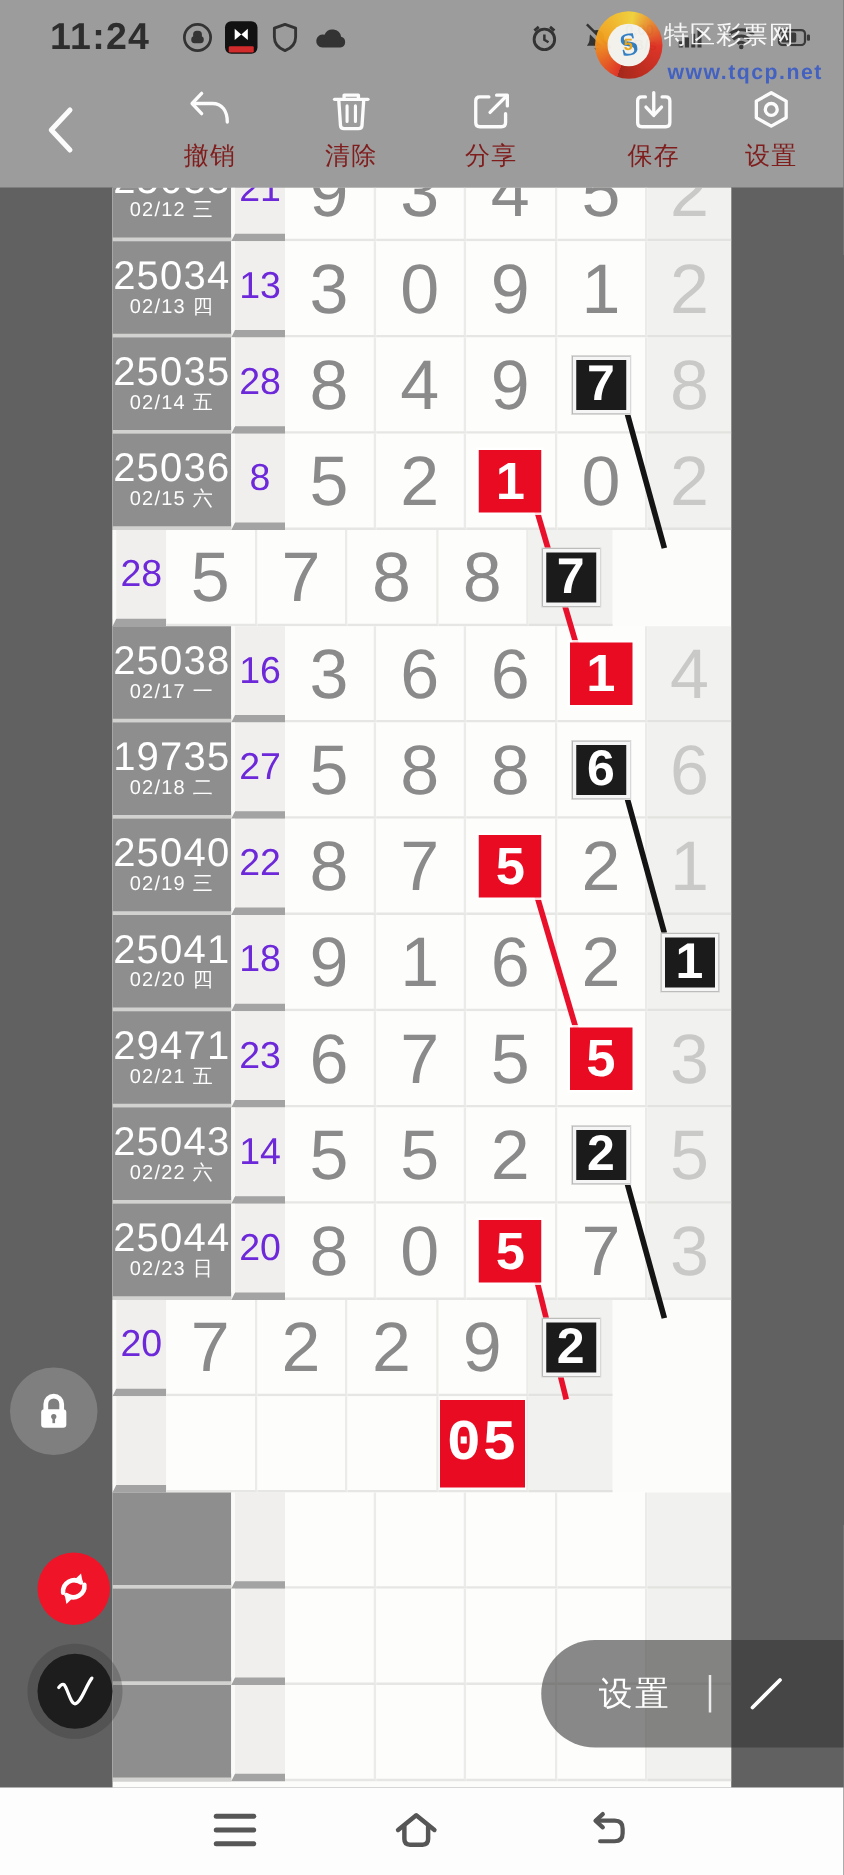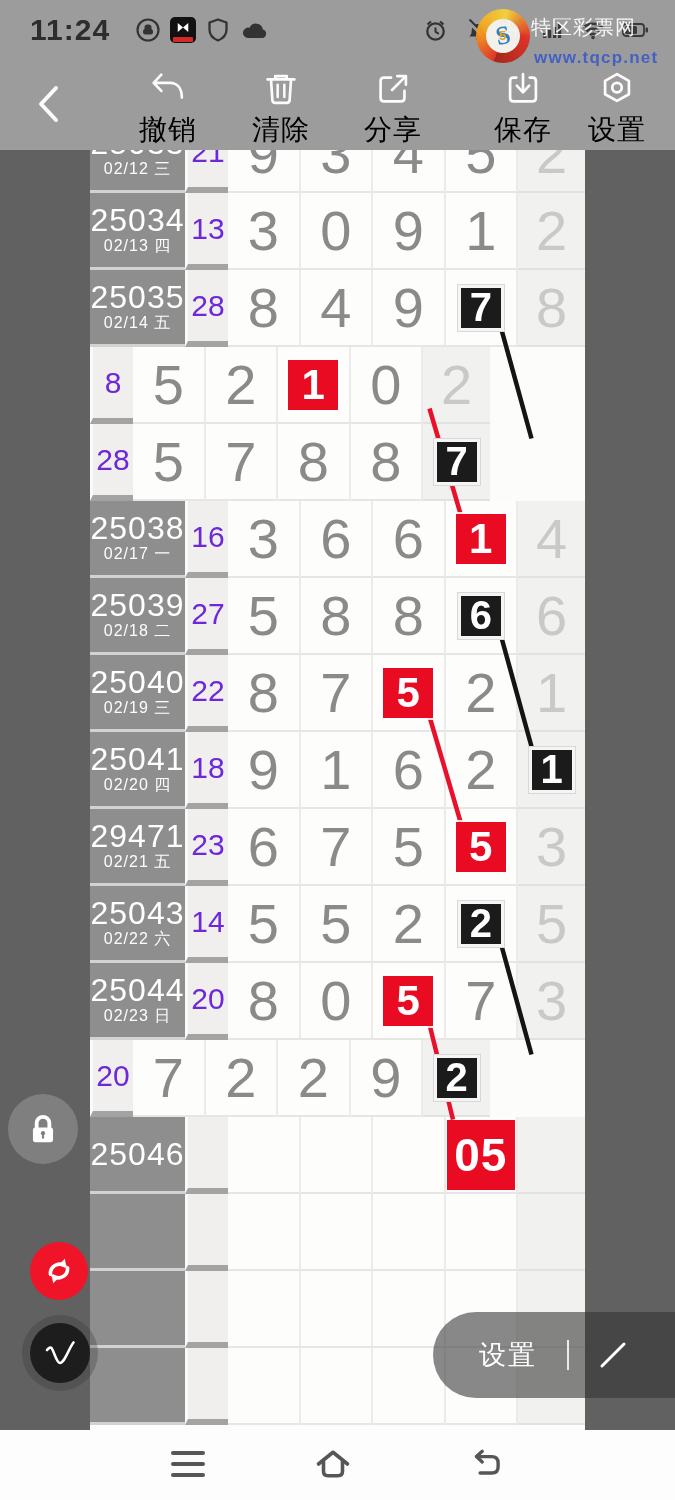--- a/index.html
+++ b/index.html
@@ -2,21 +2,21 @@
 <html style="--red: #e90b22;"><head>
 <meta charset="utf-8">
 <style>
   * { margin:0; padding:0; box-sizing:border-box; }
   html,body { width:675px; height:1500px; overflow:hidden; }
   body { font-family:"Liberation Sans", sans-serif; background:#616161; }
   .screen { position:relative; width:675px; height:1500px; overflow:hidden; background:#616161; }
 
   
   .header { position:absolute; left:0; top:0; width:675px; height:150px; background:#9c9c9c; z-index:20; }
-  .statusbar { position:relative; height:60px; display:flex; align-items:center; padding-left:30px; }
+  .statusbar { position:relative; height:60px; display:flex; align-items:center; padding-left:40px; }
   .time { font-size:30px; font-weight:600; color:#2d2d2d; letter-spacing:1px; margin-right:16px; }
   .sicon { margin-left:9px; display:flex; align-items:center; }
   .capcut { width:26px; height:26px; background:#111; border-radius:5px; position:relative; }
   .capcut svg { position:absolute; left:0; top:0; }
   .capcut .band { position:absolute; left:3px; bottom:1px; width:20px; height:5px; background:#d22b2b; border-radius:1px; }
   .sb-right { position:absolute; left:414px; top:0; height:60px; display:flex; align-items:center; gap:8px; }
   .speed { display:flex; flex-direction:column; align-items:center; font-size:12px; font-weight:700; color:#333; line-height:12px; }
 
   
   .watermark { position:absolute; left:476px; top:6px; width:199px; height:64px; z-index:30; pointer-events:none; }
@@ -26,38 +26,38 @@
   .wm-inner { width:34px; height:34px; border-radius:50%; background:#f7f6f0; display:flex; align-items:center; justify-content:center; position:relative; }
   .wm-swirl { font-size:26px; font-weight:700; color:#2f7fc6; font-family:"Liberation Serif", serif; transform:rotate(-12deg); }
   .wm-five { position:absolute; font-size:13px; font-weight:700; color:#f0a818; left:13px; top:9px; }
   .wm-title { position:absolute; left:55px; top:8px; font-size:20px; font-weight:400; color:#ffffff; letter-spacing:1px; opacity:.92; white-space:nowrap; }
   .wm-url { position:absolute; left:58px; top:42px; font-size:17px; font-weight:700; color:#3f5ec4; letter-spacing:1.2px; opacity:.95; }
 
   .toolbar { position:absolute; left:0; top:60px; width:675px; height:90px; }
   .back-btn { position:absolute; left:24px; top:16px; width:48px; height:58px; background:none; border:none; }
   .tool-btn { position:absolute; top:8px; width:92px; background:none; border:none; text-align:center; }
   .tool-btn svg { width:42px; height:42px; display:block; margin:0 auto; }
-  .tool-label { display:block; font-size:28px; color:#000000; letter-spacing:1px; margin-top:1px; }
+  .tool-label { display:block; font-size:20px; color:#7f1d1d; letter-spacing:1px; margin-top:1px; }
 
   
   .table-wrap { position:absolute; left:90px; top:150px; width:495px; height:1280px; overflow:hidden; background:#fcfcfb; z-index:5; }
   .table-content { position:relative; margin-top:-34px; width:495px; height:1309px; }
   #lines-svg { position:absolute; left:0; top:0; z-index:6; pointer-events:none; }
   .row { display:flex; height:77px; }
   .cell { height:77px; display:flex; align-items:center; justify-content:center; position:relative; }
   .c-period { width:95px; background:#8e8e8e; border-bottom:3px solid #d2d2d0; flex-direction:column; gap:3px;align-items:center; }
   .pnum { font-size:32px; color:#ffffff; letter-spacing:1px; line-height:27px; }
   .pdate { font-size:16px; color:#fdfdfd; letter-spacing:1px; line-height:17px; }
   .c-sum { width:43px; background:#f0efed; border-left:3px solid #fafaf8; border-bottom:6px solid #a3a3a3; font-size:30px; color:#6d28d9; }
   .c-d { width:72.5px; background:#fdfdfc; border-right:2px solid #ebebe9; border-bottom:2px solid #e6e6e4; font-size:56px; color:#8a8a8a; }
   .c-last { width:67px; background:#f1f1ef; border-bottom:2px solid #e2e2e0; font-size:56px; color:#c9c9c7; }
   .hl { display:flex; align-items:center; justify-content:center; font-weight:700; color:#fff; position:relative; z-index:7; }
   .hl-red { width:50px; height:50px; background:var(--red); font-size:42px; box-shadow:0 0 0 2px rgba(255,255,255,.85); }
   .hl-black { width:46px; height:46px; background:#1b1b1b; font-size:40px; border:3px solid #f5f5f5; box-shadow:0 0 0 1px #d8d8d6; }
-  .hl-big { width:68px; height:70px; background:var(--red); font-size:46px; letter-spacing:1px; }
+  .hl-big { width:68px; height:70px; background:var(--red); font-size:46px; letter-spacing:1px;font-family:Liberation Mono, monospace; }
 
   
   .fab { position:absolute; border-radius:50%; display:flex; align-items:center; justify-content:center; border:none; z-index:15; }
   .lock-btn { left:8px; top:1094px; width:70px; height:70px; background:#7f7f7f; }
   .refresh-btn { left:30px; top:1242px; width:58px; height:58px; background:#f01428; }
   .pen-btn { left:22px; top:1315px; width:76px; height:76px; background:rgba(45,45,45,.28); }
   .pen-inner { width:60px; height:60px; border-radius:50%; background:#1d1d1d; display:flex; align-items:center; justify-content:center; }
 
   
   .pill { position:absolute; left:433px; top:1312px; width:242px; height:86px; border-radius:43px 0 0 43px;
@@ -118,20 +118,24 @@
           <div class="cell c-sum">28</div>
           <div class="cell c-d">8</div>
           <div class="cell c-d">4</div>
           <div class="cell c-d">9</div>
           <div class="cell c-d">
             <div class="hl hl-black">7</div>
           </div>
           <div class="cell c-last">8</div>
         </div>
         <div class="row">
+          <div class="cell c-period">
+            <span class="pnum">25036</span>
+            <span class="pdate">02/15 六</span>
+          </div>
           <div class="cell c-sum">8</div>
           <div class="cell c-d">5</div>
           <div class="cell c-d">2</div>
           <div class="cell c-d">
             <div class="hl hl-red">1</div>
           </div>
           <div class="cell c-d">0</div>
           <div class="cell c-last">2</div>
         </div>
         <div class="row">
@@ -153,21 +157,21 @@
           <div class="cell c-d">3</div>
           <div class="cell c-d">6</div>
           <div class="cell c-d">6</div>
           <div class="cell c-d">
             <div class="hl hl-red">1</div>
           </div>
           <div class="cell c-last">4</div>
         </div>
         <div class="row">
           <div class="cell c-period">
-            <span class="pnum">25039</span>
+            <span class="pnum">19735</span>
             <span class="pdate">02/18 二</span>
           </div>
           <div class="cell c-sum">27</div>
           <div class="cell c-d">5</div>
           <div class="cell c-d">8</div>
           <div class="cell c-d">8</div>
           <div class="cell c-d">
             <div class="hl hl-black">6</div>
           </div>
           <div class="cell c-last">6</div>
@@ -246,23 +250,20 @@
           <div class="cell c-sum">20</div>
           <div class="cell c-d">7</div>
           <div class="cell c-d">2</div>
           <div class="cell c-d">2</div>
           <div class="cell c-d">9</div>
           <div class="cell c-last">
             <div class="hl hl-black">2</div>
           </div>
         </div>
         <div class="row">
-          <div class="cell c-period">
-            <span class="pnum">25046</span>
-          </div>
           <div class="cell c-sum"></div>
           <div class="cell c-d"></div>
           <div class="cell c-d"></div>
           <div class="cell c-d"></div>
           <div class="cell c-d">
             <div class="hl hl-big">05</div>
           </div>
           <div class="cell c-last"></div>
         </div>
         <div class="row">

